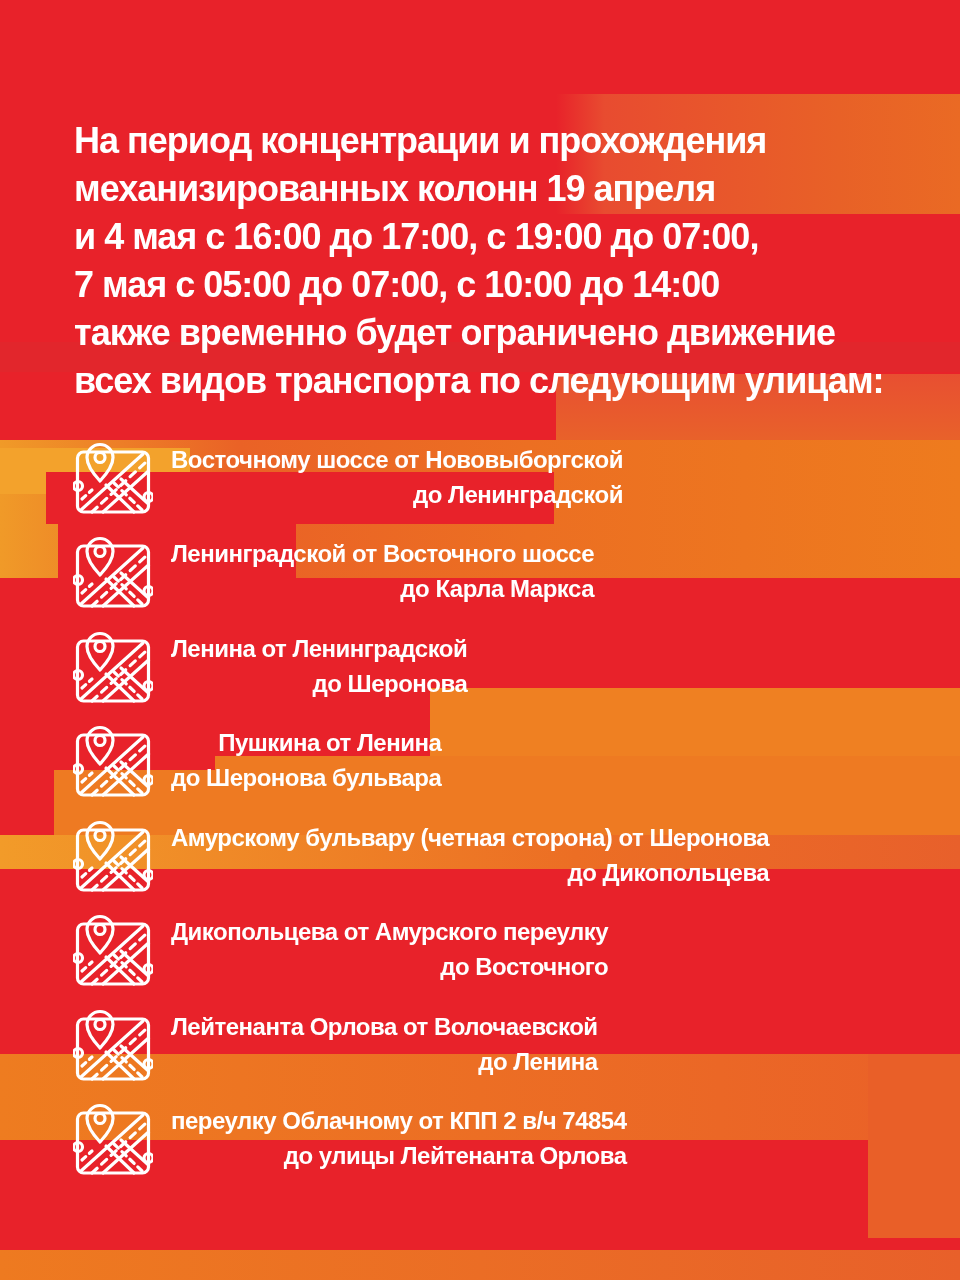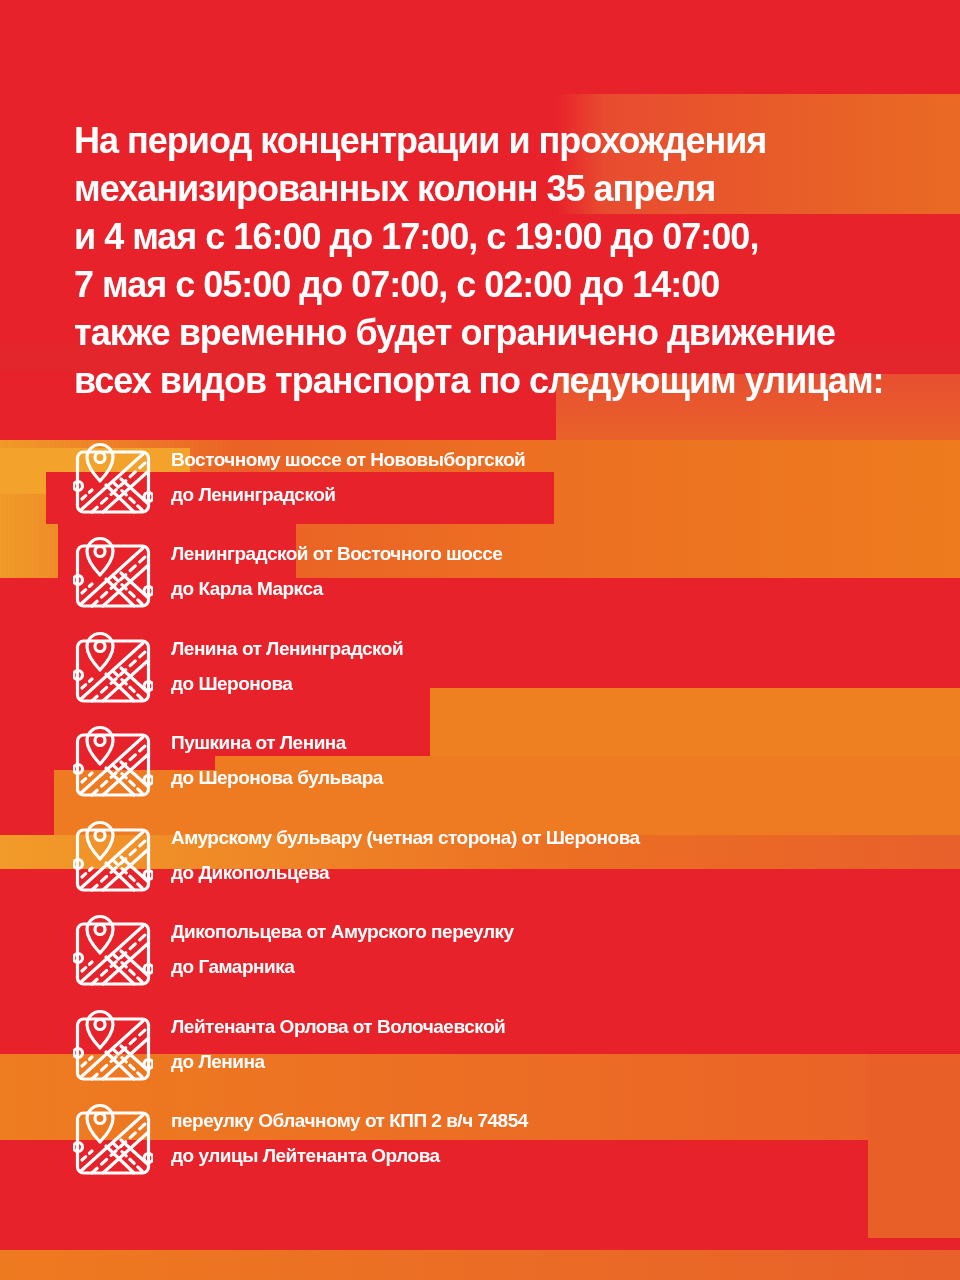--- a/index.html
+++ b/index.html
@@ -41,21 +41,21 @@
     font-size:36px;line-height:48px;letter-spacing:-1px;white-space:nowrap;
   }
 
   .street-row{
     position:absolute;left:73px;z-index:2;
     display:flex;align-items:flex-start;
   }
   .map-icon{width:80px;height:80px;flex:0 0 80px;}
   .street-text{margin-left:18px;padding-top:5px;}
   .street-text .s-line{
-    font-size:19px;line-height:35px;letter-spacing:-0.5px;white-space:nowrap;
+    font-size:24px;line-height:35px;letter-spacing:-0.5px;white-space:nowrap;text-align:right;
   }
 </style>
 </head>
 <body>
 
 <svg width="0" height="0" style="position:absolute">
   <defs>
     <g id="map-route-glyph" stroke="#ffffff" stroke-width="3.2" fill="none" stroke-linecap="round" stroke-linejoin="round">
       <rect x="4.5" y="15" width="71" height="60" rx="6"></rect>
       <path d="M8,73 L70,17"></path>
@@ -85,23 +85,23 @@
   <div class="bg bg-orange-right-1"></div>
   <div class="bg bg-orange-wide"></div>
   <div class="bg bg-orange-left"></div>
   <div class="bg bg-orange-5"></div>
   <div class="bg bg-orange-8"></div>
   <div class="bg bg-orange-right-col"></div>
   <div class="bg bg-orange-bottom"></div>
 
   <div class="headline">
     <div class="h-line">На период концентрации и прохождения</div>
-    <div class="h-line">механизированных колонн 35 апреля</div>
+    <div class="h-line">механизированных колонн 19 апреля</div>
     <div class="h-line">и 4 мая с 16:00 до 17:00, с 19:00 до 07:00,</div>
-    <div class="h-line">7 мая с 05:00 до 07:00, с 02:00 до 14:00</div>
+    <div class="h-line">7 мая с 05:00 до 07:00, с 10:00 до 14:00</div>
     <div class="h-line">также временно будет ограничено движение</div>
     <div class="h-line">всех видов транспорта по следующим улицам:</div>
   </div>
 
   <div class="street-row" style="top:437px">
     <svg class="map-icon" viewBox="0 0 80 80">
         <use href="#map-route-glyph"></use>
       </svg>
     <div class="street-text">
       <div class="s-line">Восточному шоссе от Нововыборгской</div>
@@ -148,21 +148,21 @@
       <div class="s-line">до Дикопольцева</div>
     </div>
   </div>
 
   <div class="street-row" style="top:909px">
     <svg class="map-icon" viewBox="0 0 80 80">
         <use href="#map-route-glyph"></use>
       </svg>
     <div class="street-text">
       <div class="s-line">Дикопольцева от Амурского переулку</div>
-      <div class="s-line">до Гамарника</div>
+      <div class="s-line">до Восточного</div>
     </div>
   </div>
 
   <div class="street-row" style="top:1004px">
     <svg class="map-icon" viewBox="0 0 80 80">
         <use href="#map-route-glyph"></use>
       </svg>
     <div class="street-text">
       <div class="s-line">Лейтенанта Орлова от Волочаевской</div>
       <div class="s-line">до Ленина</div>

